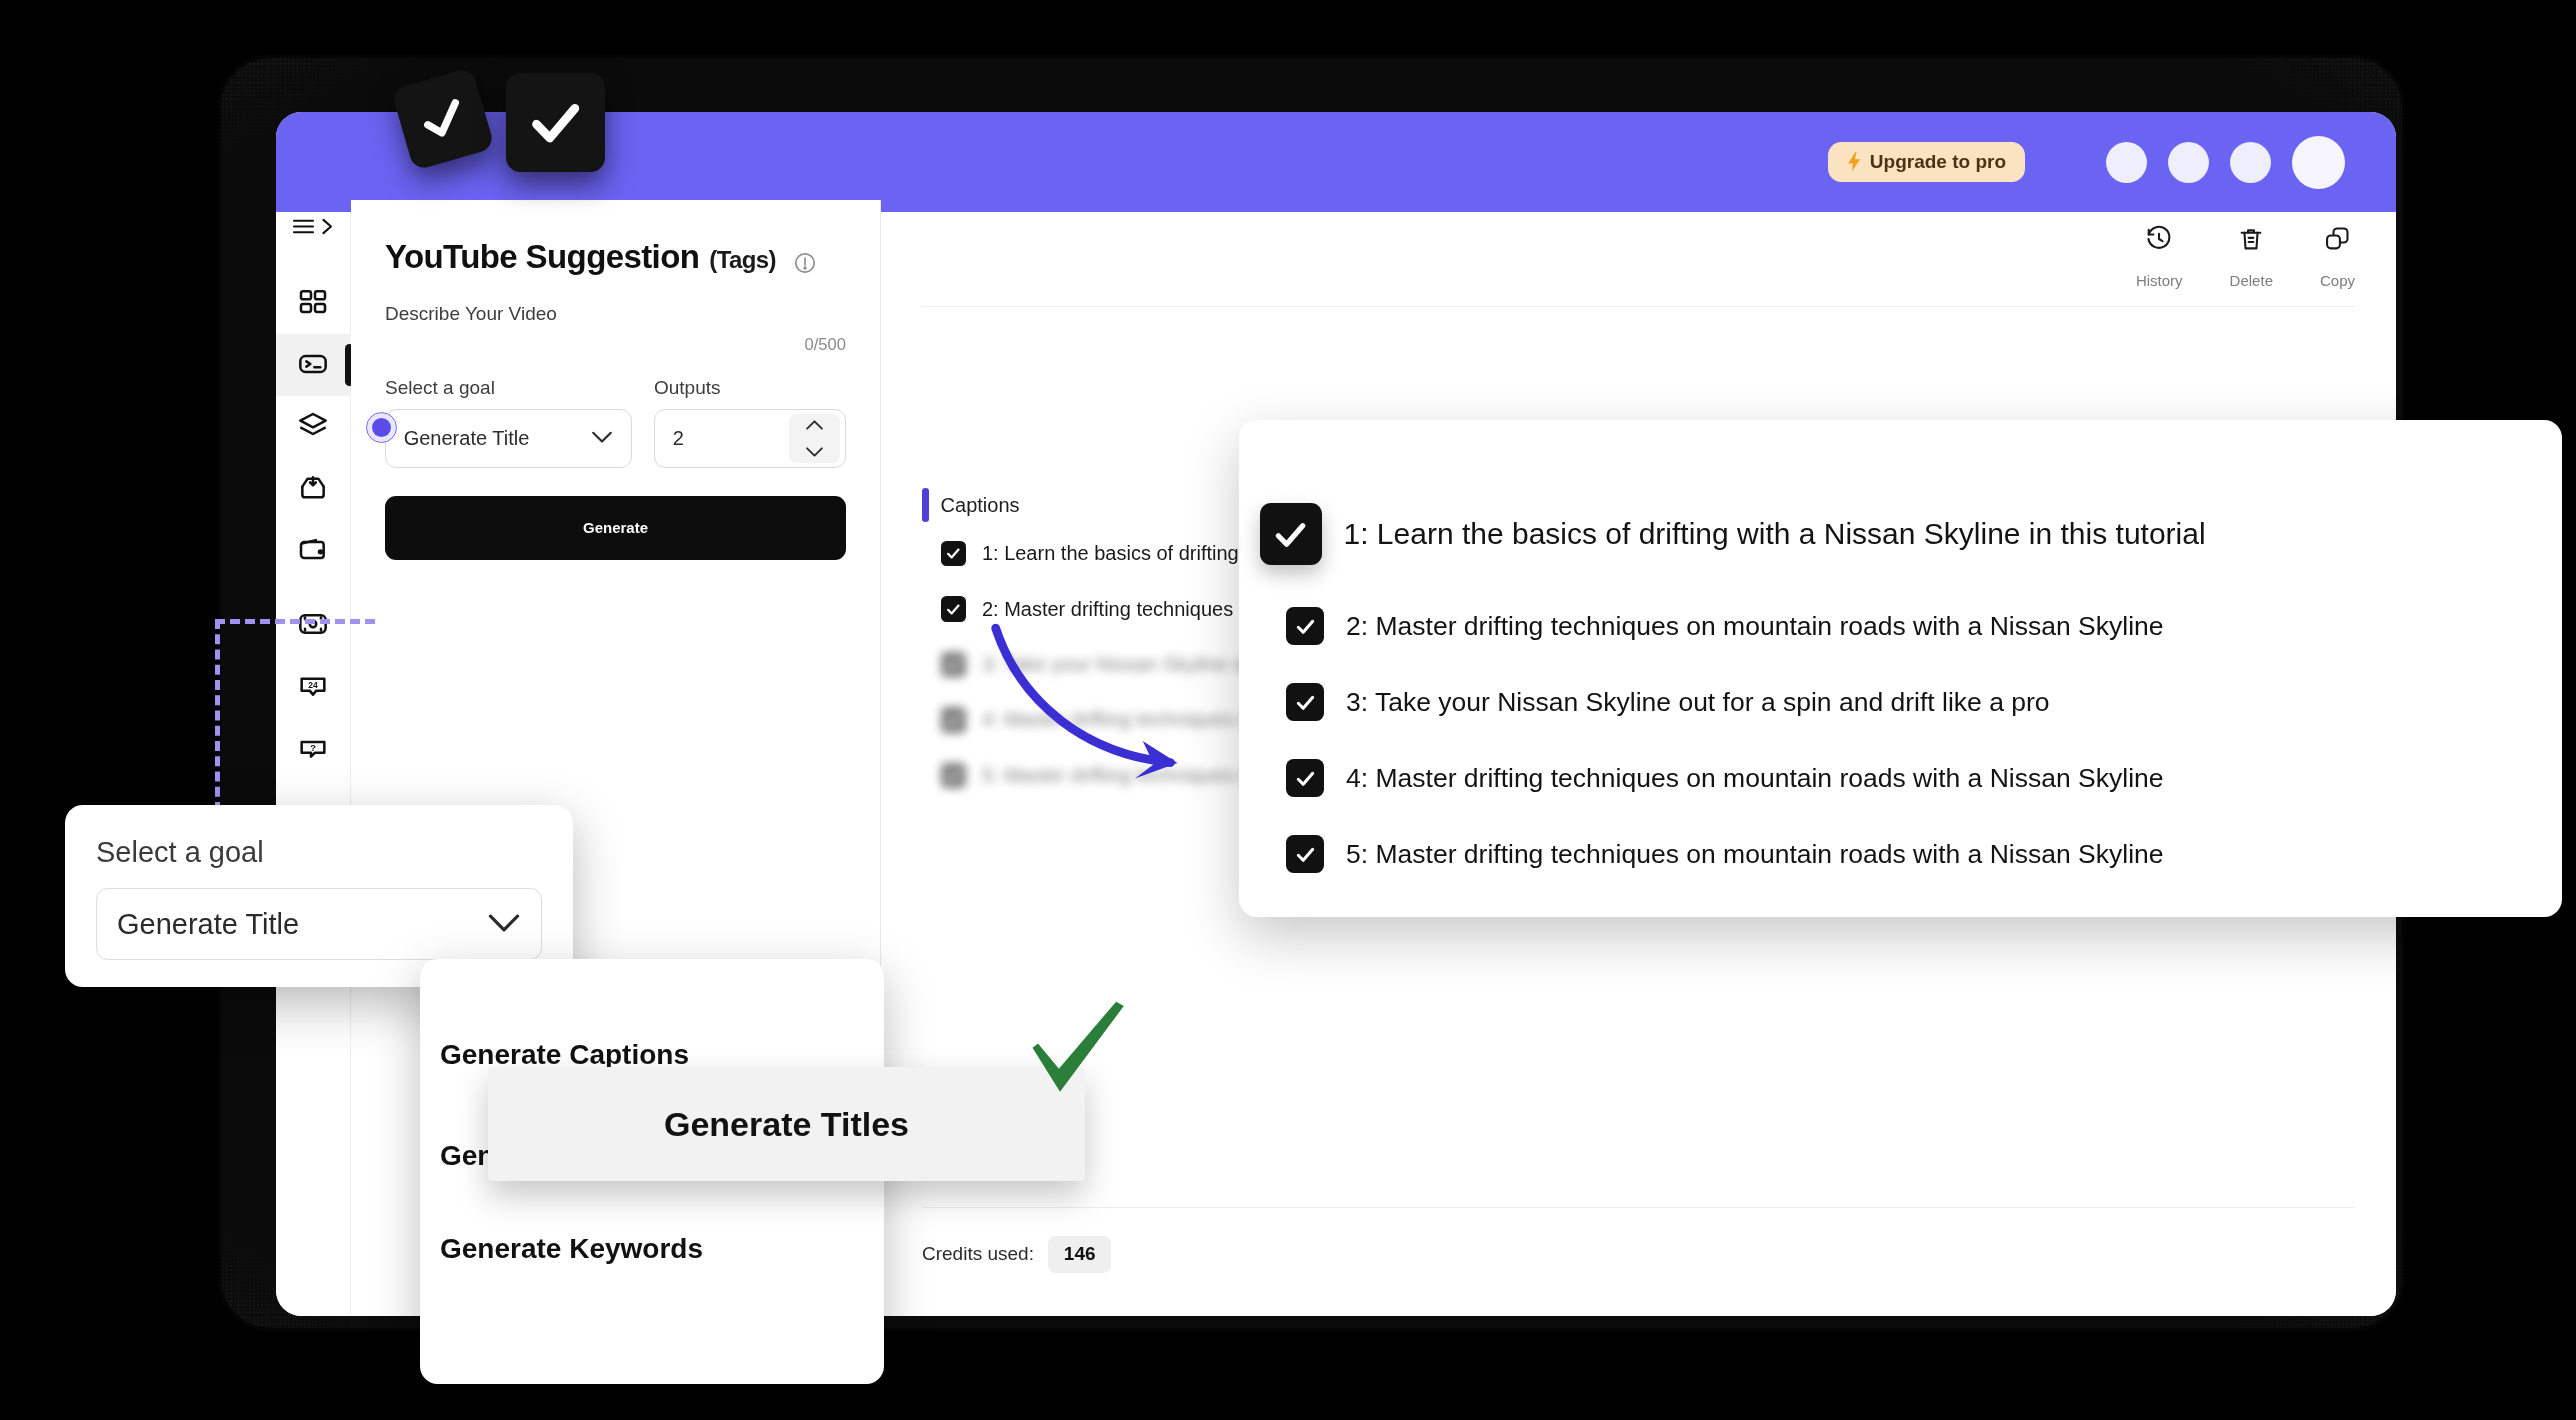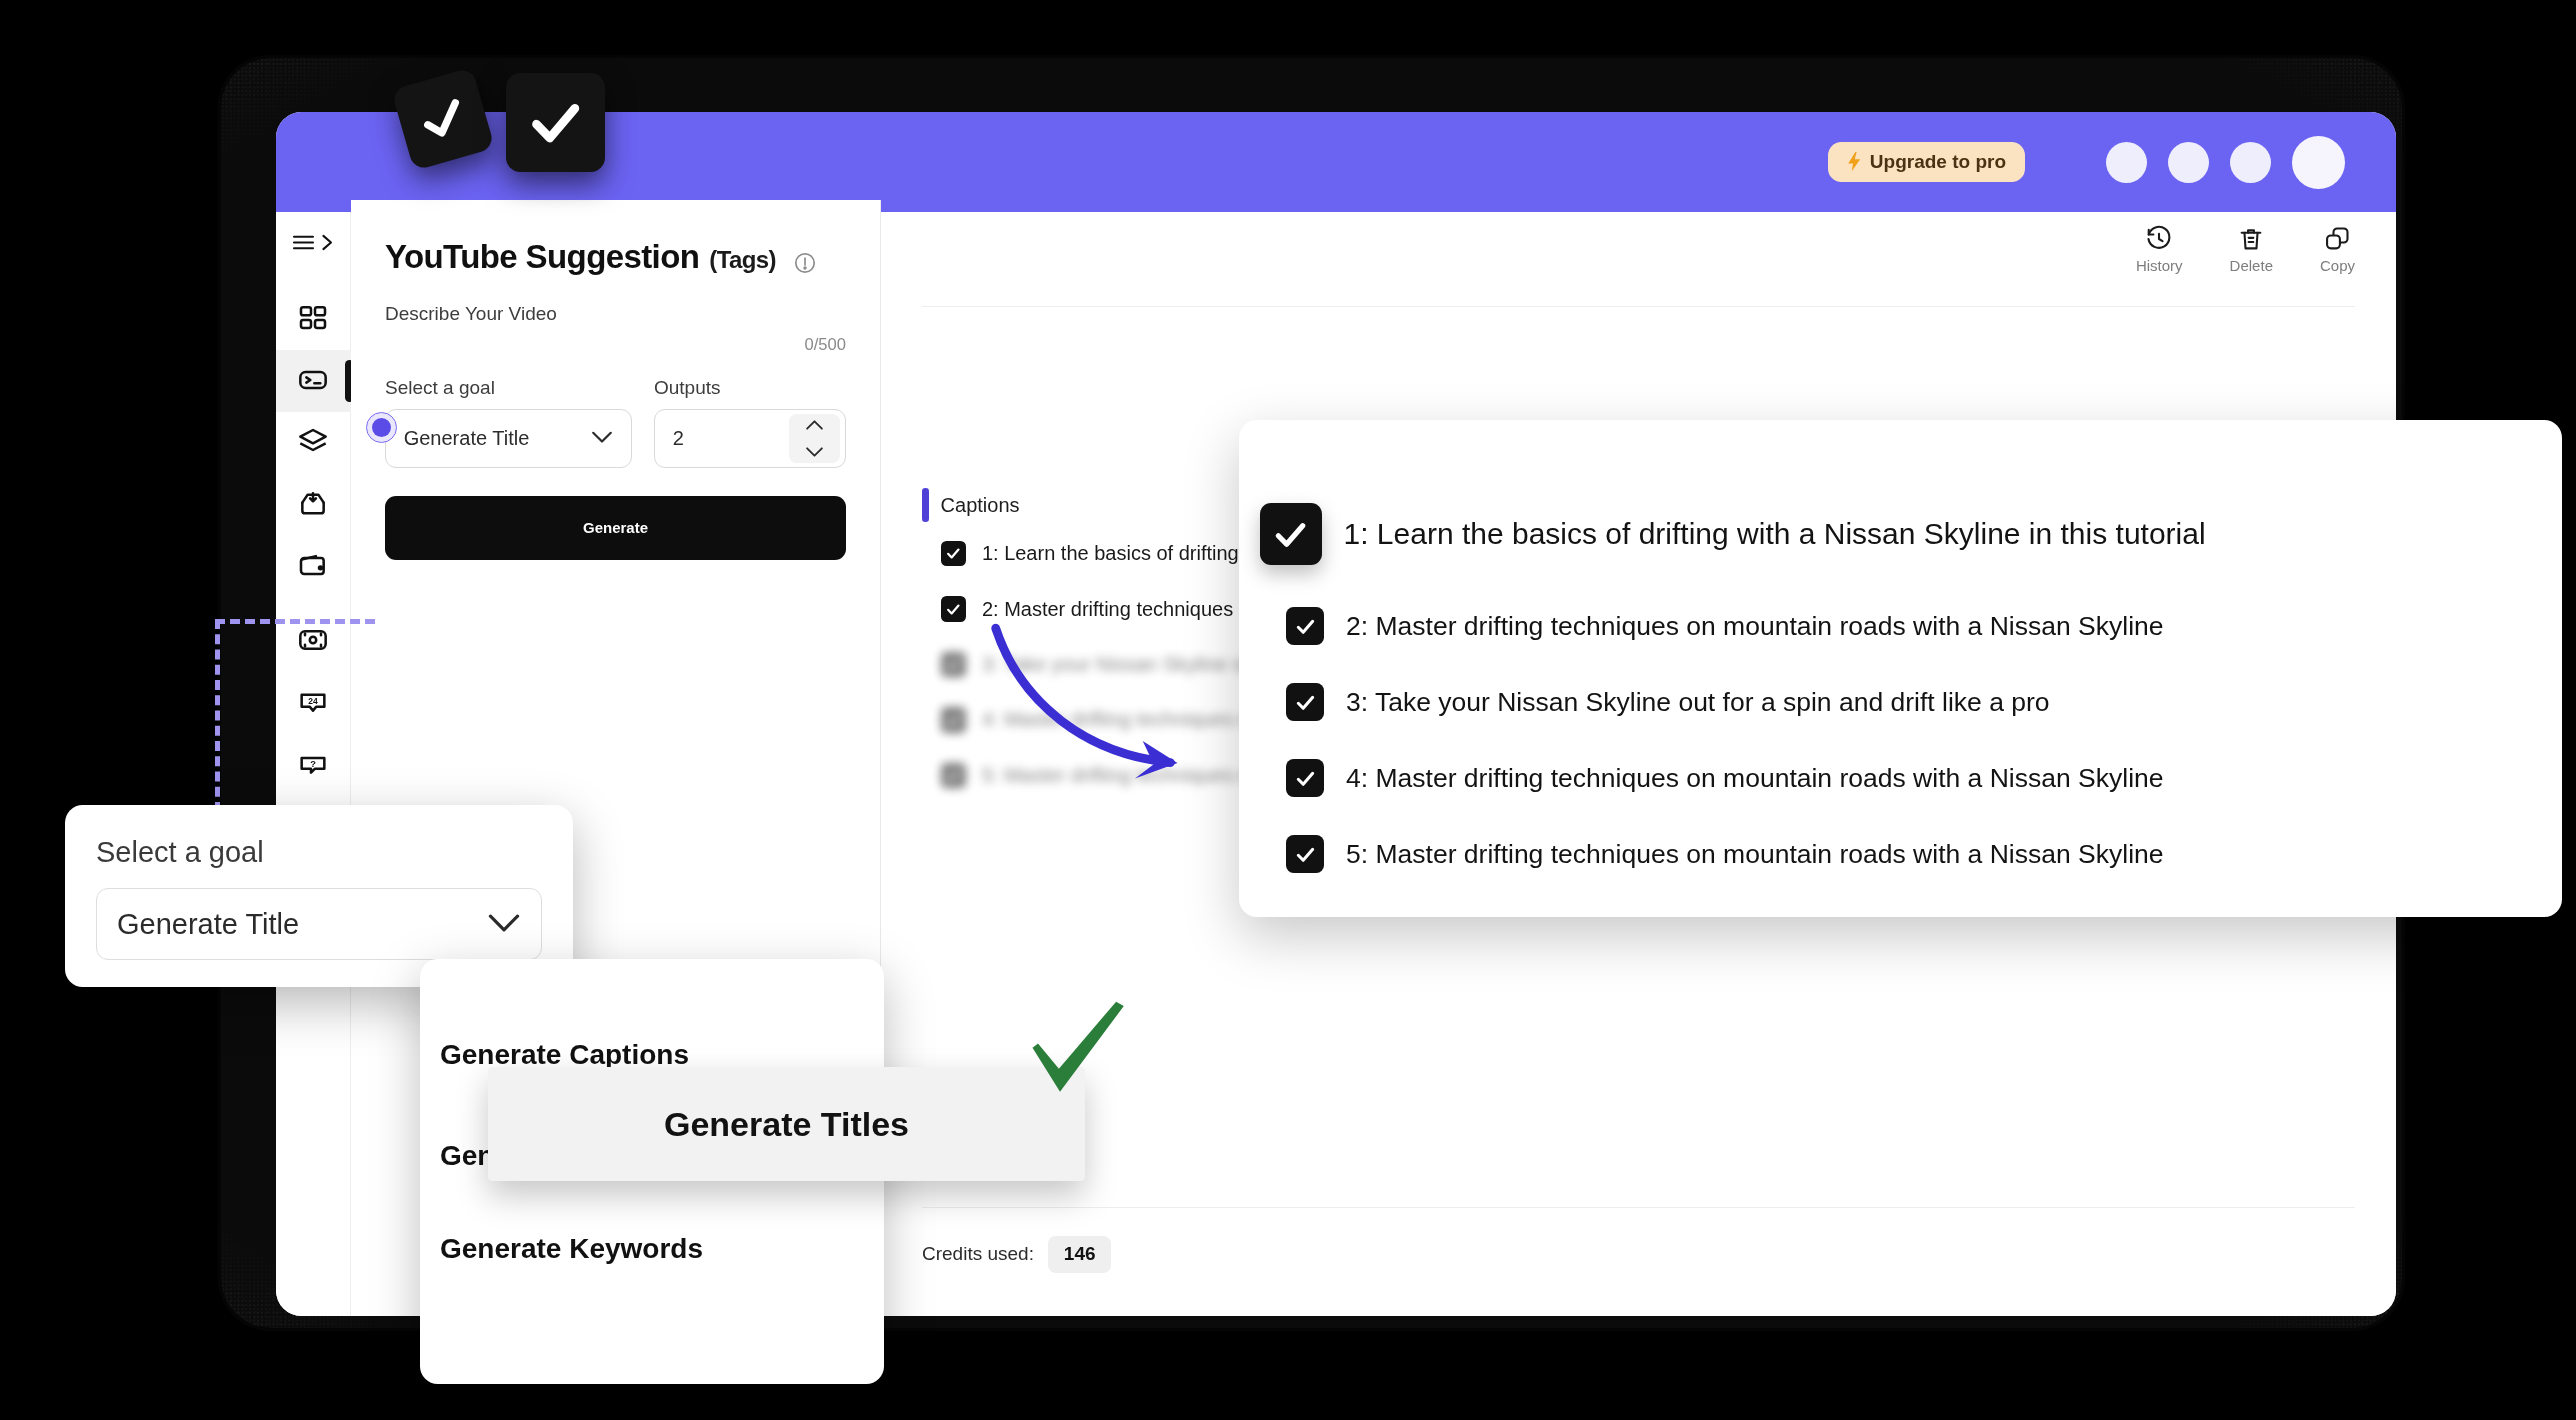--- a/index.html
+++ b/index.html
@@ -51,21 +51,21 @@
   }
   .bolt{ width:14.4px; height:21px; display:block; }
   .avatars{ display:flex; align-items:center; gap:21px; margin-left:81px; }
   .av{ width:41px; height:41px; border-radius:50%; background:#EFEEFD; }
   .av.big{ width:53px; height:53px; background:#F6F5FE; }
 
   
   .rail{
     position:absolute; left:0; top:100px; width:75px; height:calc(100% - 100px);
     background:#ffffff; border-right:1.1px solid #EDEDED;
-    display:flex; flex-direction:column; align-items:center; padding-top:21px;
+    display:flex; flex-direction:column; align-items:center; padding-top:5px;
   }
   .rail-hamb{ display:flex; align-items:center; gap:5.5px; margin-bottom:34px; }
   .rail-item{
     position:relative; width:75px; height:62px;
     display:flex; align-items:center; justify-content:center; cursor:pointer;
   }
   .rail-item.active{ background:#F1F1F1; }
   .rail-item.active::after{
     content:""; position:absolute; right:-3.3px; top:10px; width:8.8px; height:42px;
     background:#111; border-radius:5px;
@@ -119,21 +119,21 @@
     margin-top:28px; width:100%; height:64px; background:#0D0D0D; color:#fff;
     border:0; border-radius:11px; font-size:15px; font-weight:700; cursor:pointer;
     font-family:"Liberation Sans", sans-serif;
   }
 
   
   .results{ position:absolute; left:605px; top:100px; right:0; bottom:0; background:#fff; }
   .res-tools{
     position:absolute; right:41px; top:13.3px; display:flex; gap:47px;
   }
-  .tool{ display:flex; flex-direction:column; align-items:center; gap:1px; cursor:pointer; }
+  .tool{ display:flex; flex-direction:column; align-items:center; gap:16px; cursor:pointer; }
   .tool svg{ width:28px; height:28px; }
   .tool span{ font-size:15px; color:#7d7d7d; }
   .res-divider{ position:absolute; left:41px; right:41px; top:94px; height:1.1px; background:#EDEDED; }
   .cap-head{ position:absolute; left:41px; top:276px; display:flex; align-items:center; gap:12px; }
   .cap-bar{ width:6.6px; height:34px; background:#4F40D8; border-radius:3.3px; }
   .cap-head span{ font-size:20px; color:#1d1d1d; }
   .cap-list{ position:absolute; left:60px; top:329px; right:33px; }
   .cap-row{ display:flex; align-items:center; gap:15.5px; margin-bottom:30px; }
   .cap-row .cb{ width:25.4px; height:25.4px; background:#111; border-radius:5.5px; flex:0 0 auto;
     display:flex; align-items:center; justify-content:center; }

